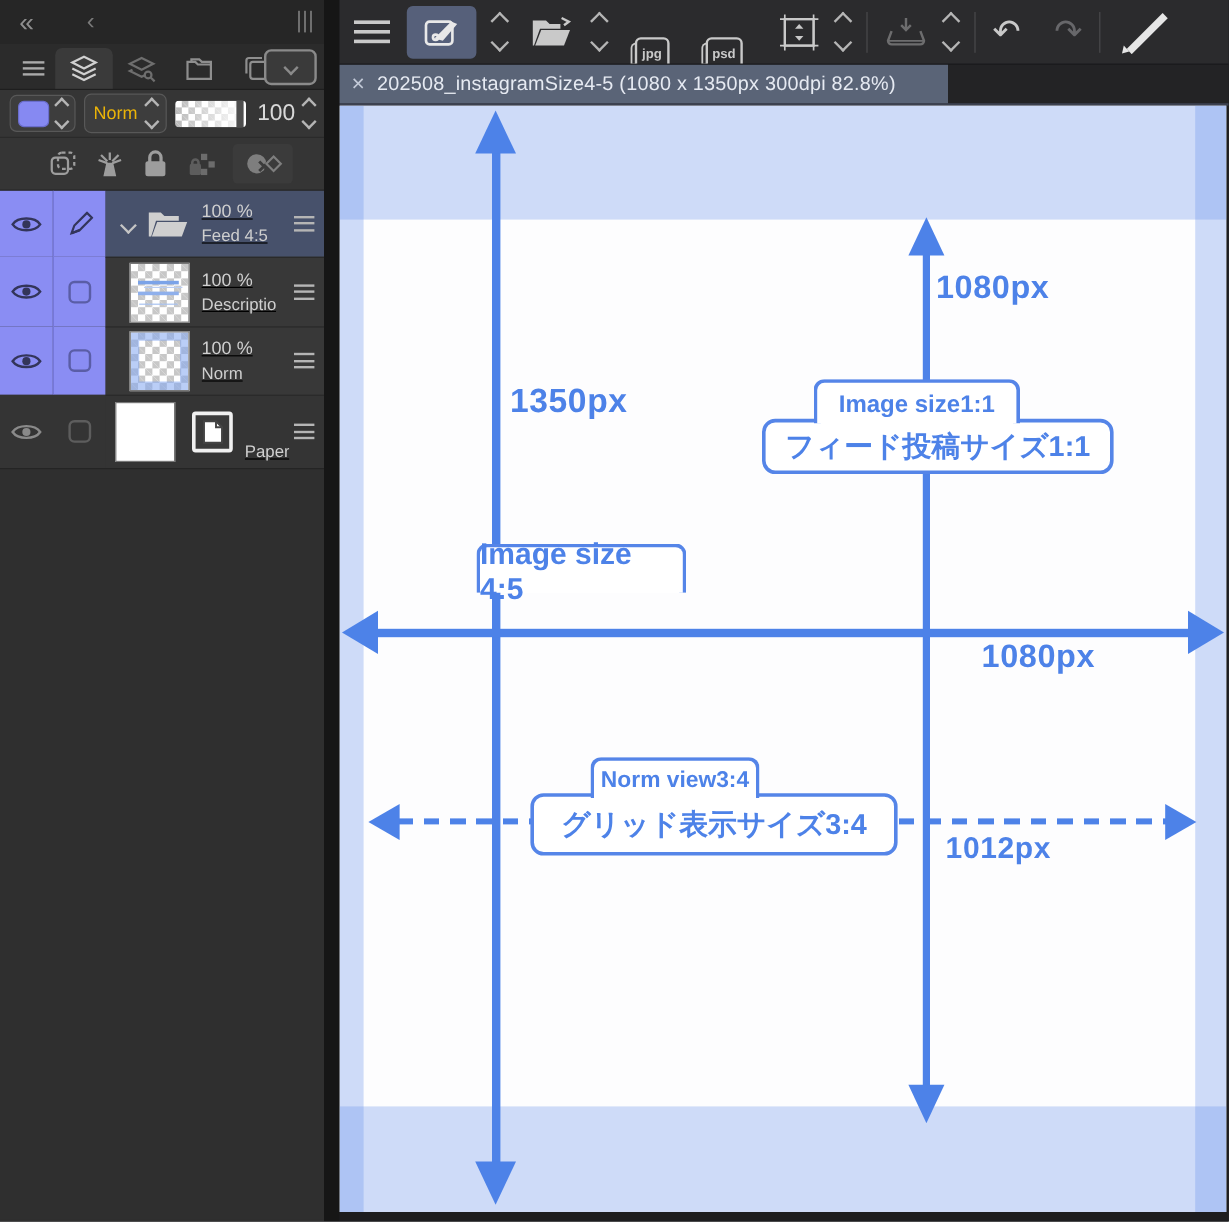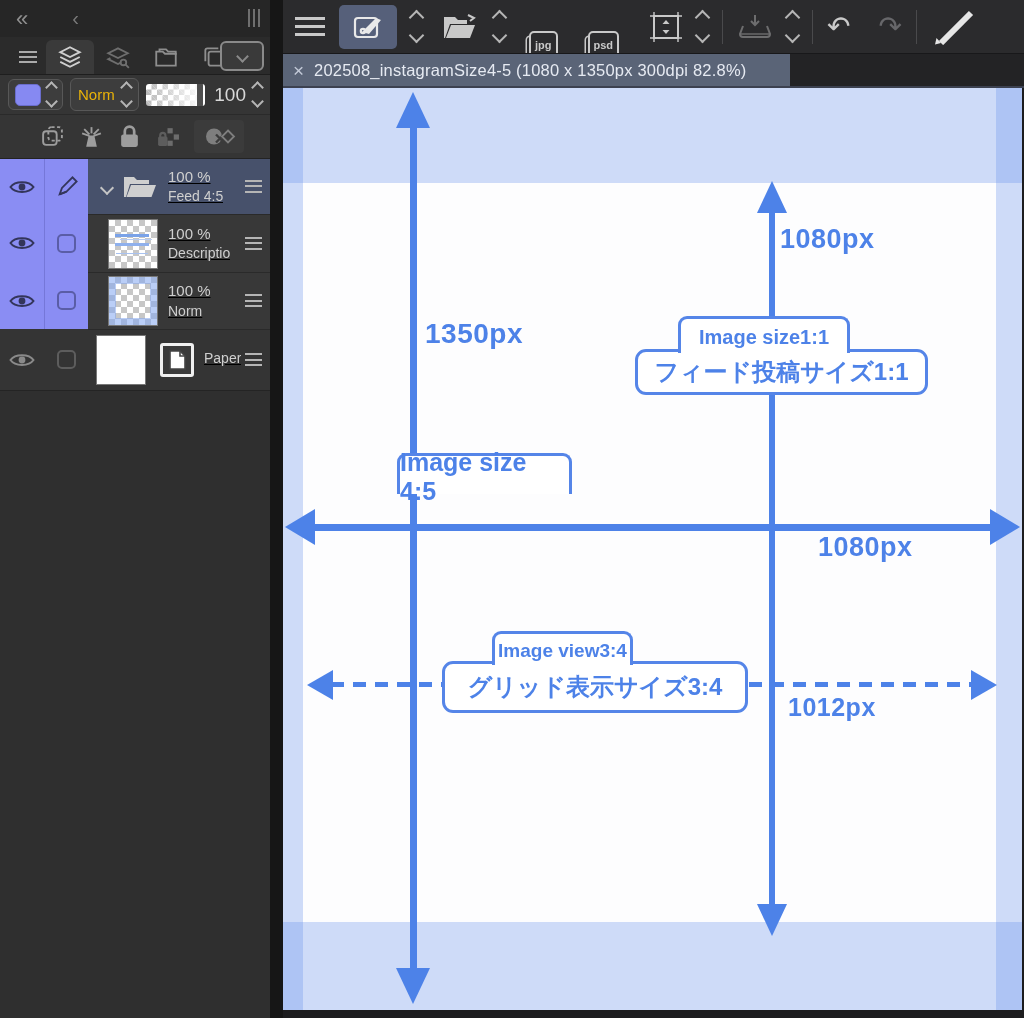--- a/index.html
+++ b/index.html
@@ -328,21 +328,21 @@
             <span class="checkbox dark"></span>
           </div>
         <div class="lr-content" style="background:#343434; border-top:1px solid #2a2a2a;">
           <span class="thumb white" style="margin-left:0"></span>
           <span class="paper-ic">
             <svg width="20" height="22" viewBox="0 0 20 22">
                 <path d="M3 2h10l5 5v13H3z" fill="#fff" stroke="#444" stroke-width="1.6"></path>
                 <path d="M13 2v5h5" fill="none" stroke="#444" stroke-width="1.6"></path>
               </svg>
           </span>
-          <span class="lr-text" style="align-self:flex-end; margin-bottom:22px;">
+          <span class="lr-text" style="align-self:flex-end; margin-bottom:4px;">
             <div class="lr-name">Paper</div>
           </span>
           <span class="lr-menu"></span>
         </div>
       </div>
     </div>
 
     <div class="panel-rest" style="height:626px"></div>
   </div>
 
@@ -453,21 +453,21 @@
       </div>
       <div class="callout body" style="left:352px;top:261px;width:293px;height:46px;font-size:24px">
         <span>フィード投稿サイズ1:1</span>
       </div>
 
       <div class="callout tab" style="left:114px;top:365px;width:175px;height:41px;font-size:25px">
         <span>Image size 4:5</span>
       </div>
 
       <div class="callout tab" style="left:209px;top:543px;width:141px;height:34px;font-size:19px">
-        <span>Image view3:4</span>
+        <span>Norm view3:4</span>
       </div>
       <div class="callout body" style="left:159px;top:573px;width:306px;height:52px;font-size:24px">
         <span>グリッド表示サイズ3:4</span>
       </div>
 
     </div>
   </div>
 </div>
 
 </body></html>

